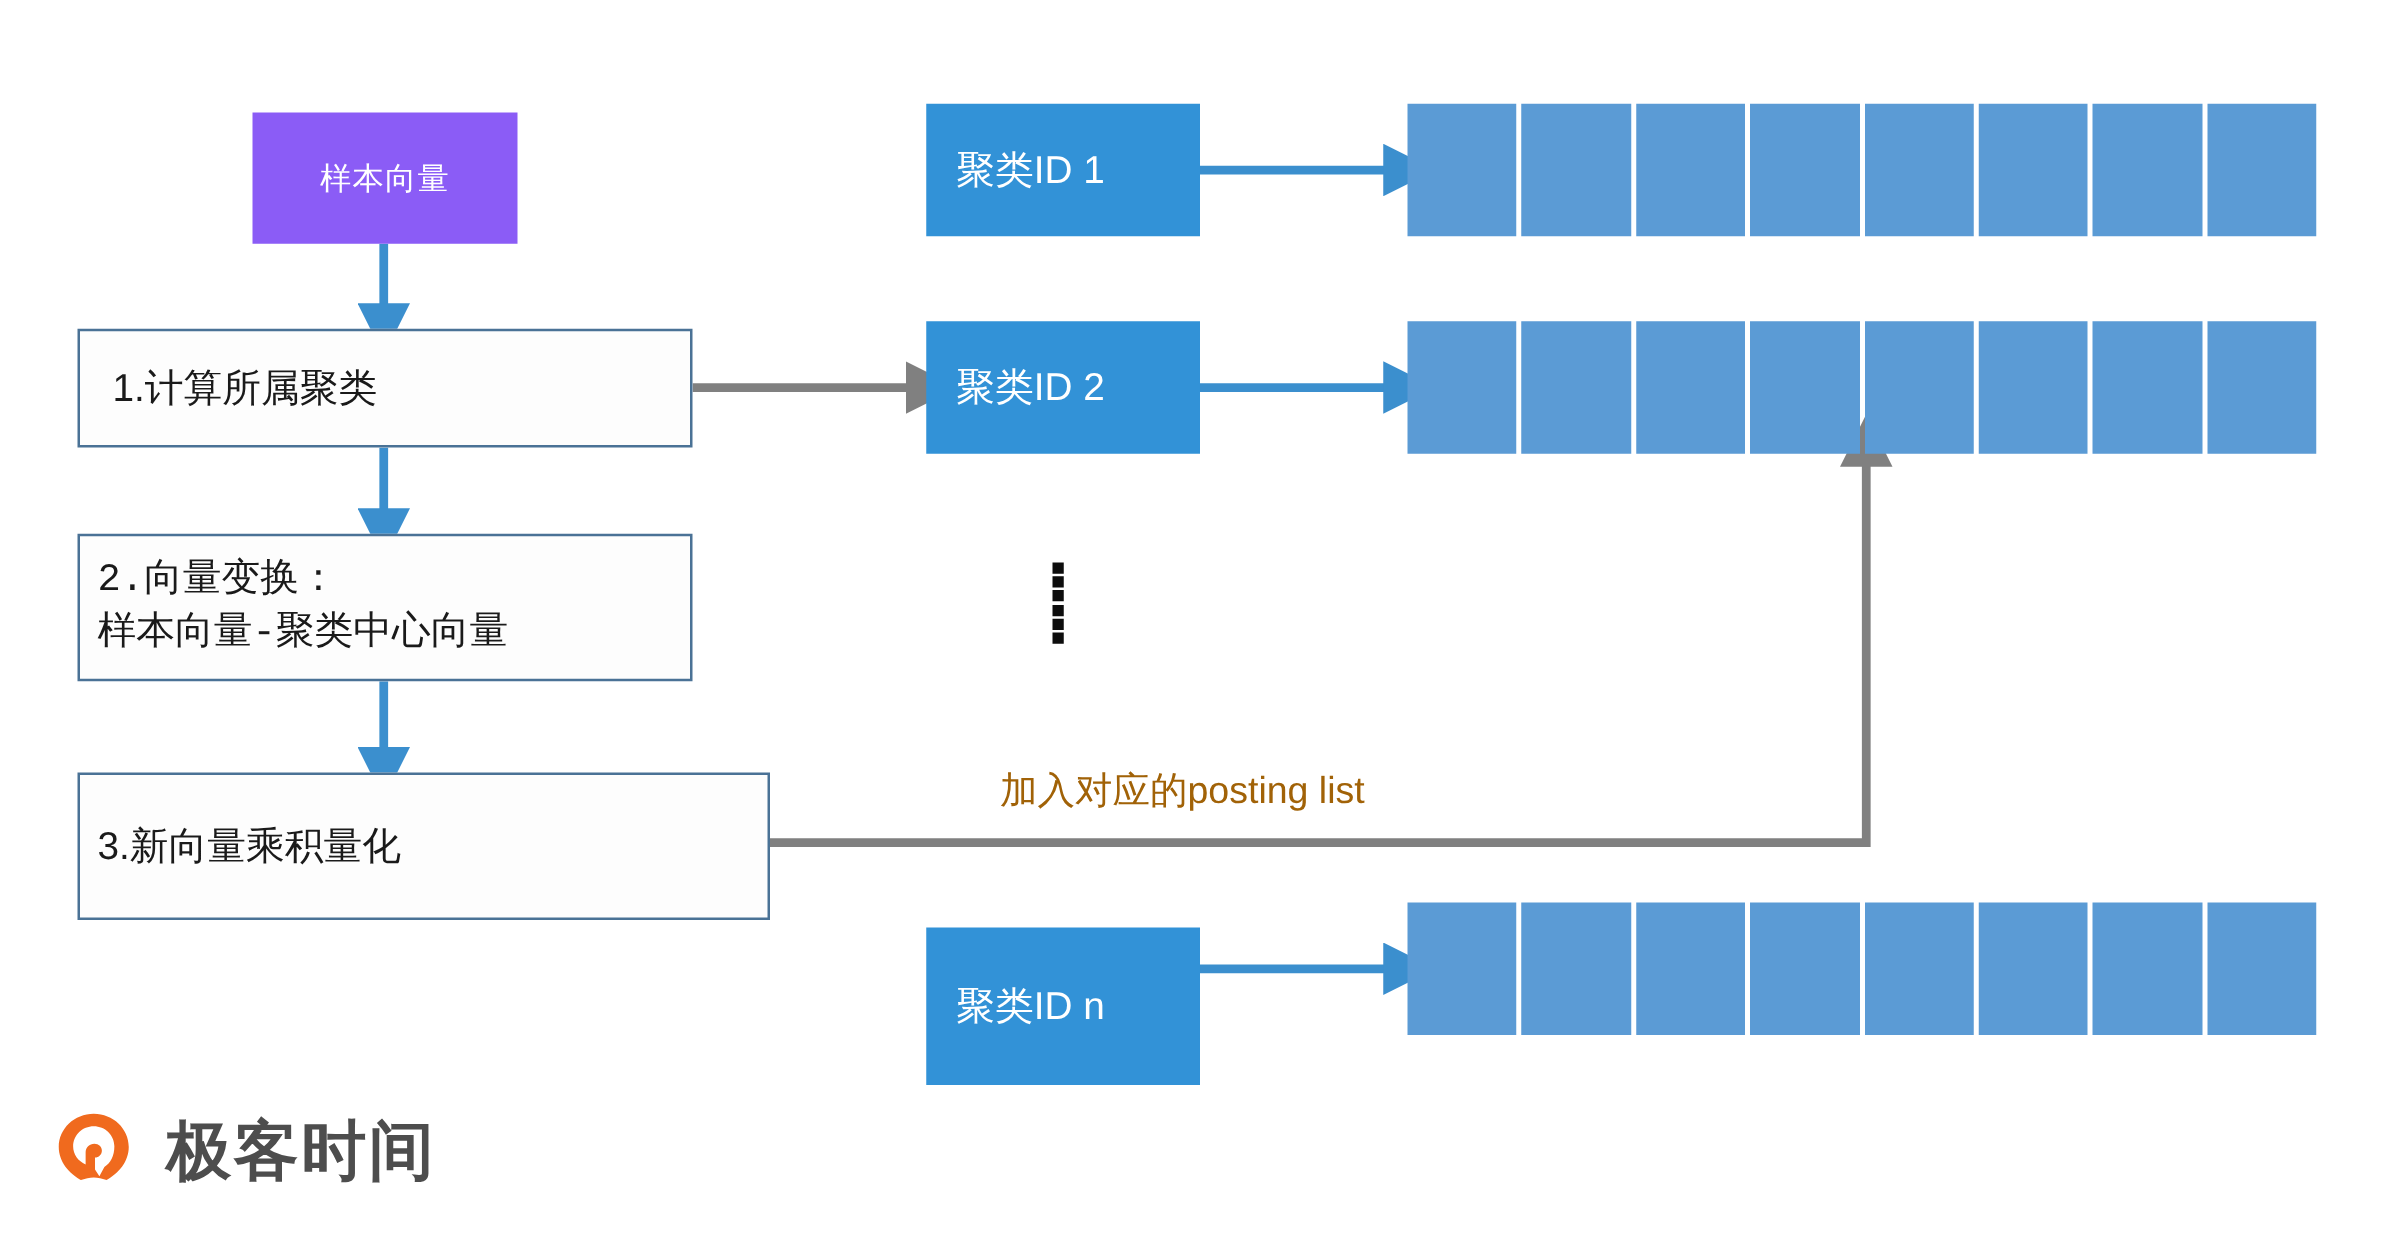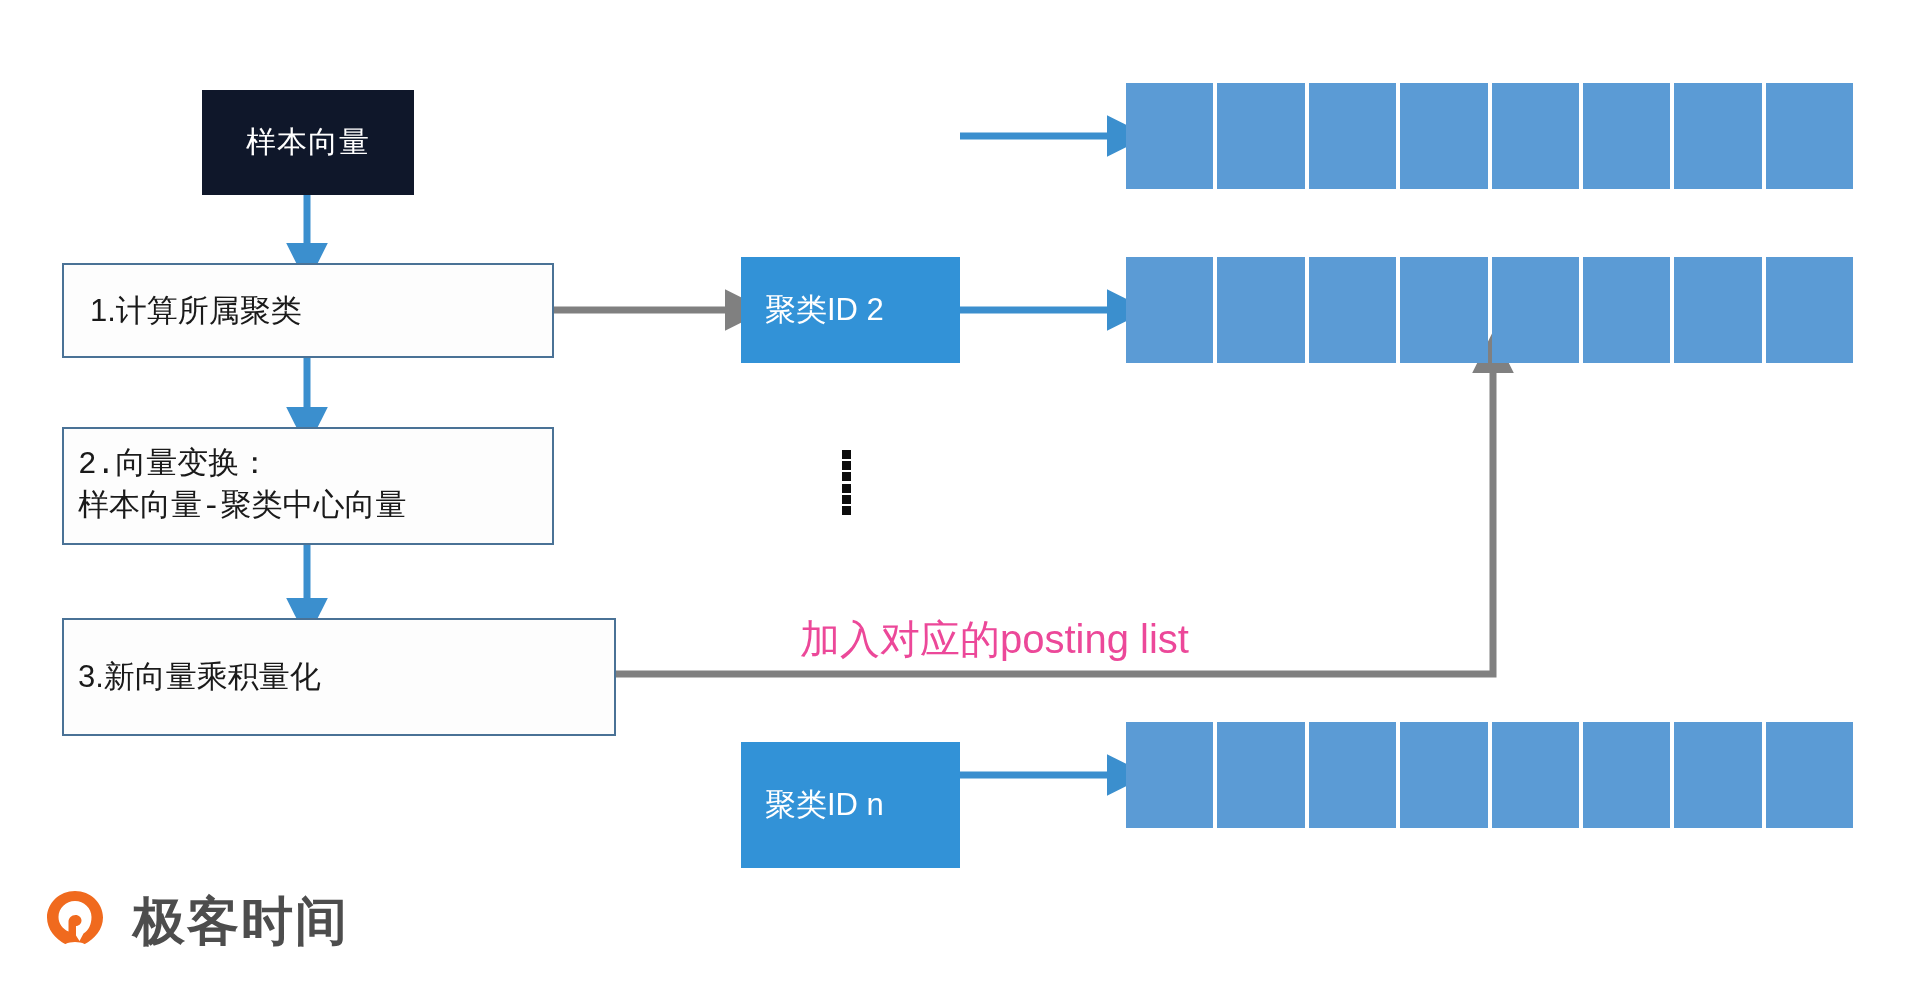--- a/index.html
+++ b/index.html
@@ -21,23 +21,23 @@
   
   .box {
     position: absolute;
     box-sizing: border-box;
     display: flex;
     align-items: center;
     justify-content: center;
   }
 
   .sample-box {
-    background: #0f172a;
+    background: #8b5cf6;
     color: #ffffff;
-    font-size: 30px;
+    font-size: 25px;
     letter-spacing: 1px;
   }
 
   .step-box {
     background: #fdfdfd;
     border: 2px solid #4a7296;
     color: #1a1a1a;
     font-size: 31px;
     justify-content: flex-start;
     padding-left: 14px;
@@ -85,22 +85,22 @@
   }
   .vdot {
     width: 9px;
     height: 9px;
     background: #0d0d0d;
   }
 
   
   .edge-label {
     position: absolute;
-    font-size: 40px;
-    color: #ec4899;
+    font-size: 30px;
+    color: #a16207;
     white-space: nowrap;
     text-align: center;
   }
 
   
   #logo {
     position: absolute;
     display: flex;
     align-items: center;
     gap: 29px;
@@ -149,20 +149,21 @@
 
   <div class="box sample-box" style="left:202px; top:90px; width:212px; height:105px;">样本向量</div>
 
   <div class="box step-box" style="left:62px; top:263px; width:492px; height:95px;padding-left:26px;">1.计算所属聚类</div>
 
   <div class="box step-box" style="left:62px; top:427px; width:492px; height:118px;font-family:Liberation Mono, monospace;">2.向量变换：
    样本向量-聚类中心向量</div>
 
   <div class="box step-box" style="left:62px; top:618px; width:554px; height:118px;">3.新向量乘积量化</div>
 
+  <div class="box cluster-box" style="left:741px; top:83px; width:219px; height:106px;">聚类ID 1</div>
 
   <div class="box cluster-box" style="left:741px; top:257px; width:219px; height:106px;">聚类ID 2</div>
 
   <div class="box cluster-box" style="left:741px; top:722px; width:219px; height:126px;margin-top:20px;">聚类ID n</div>
 
   <div class="vdots" style="left:840px; top:450px; width:12px; height:65px;">
       <span class="vdot"></span>
       <span class="vdot"></span>
       <span class="vdot"></span>
       <span class="vdot"></span>

